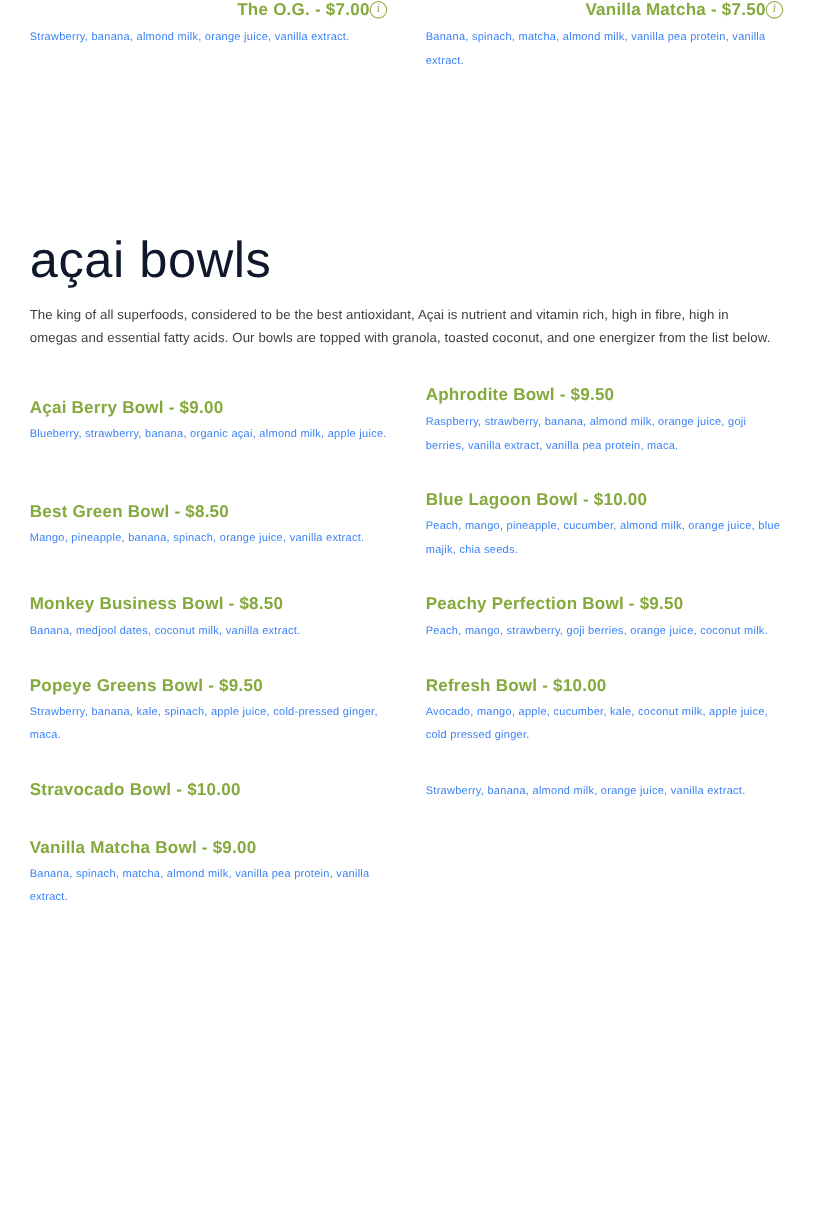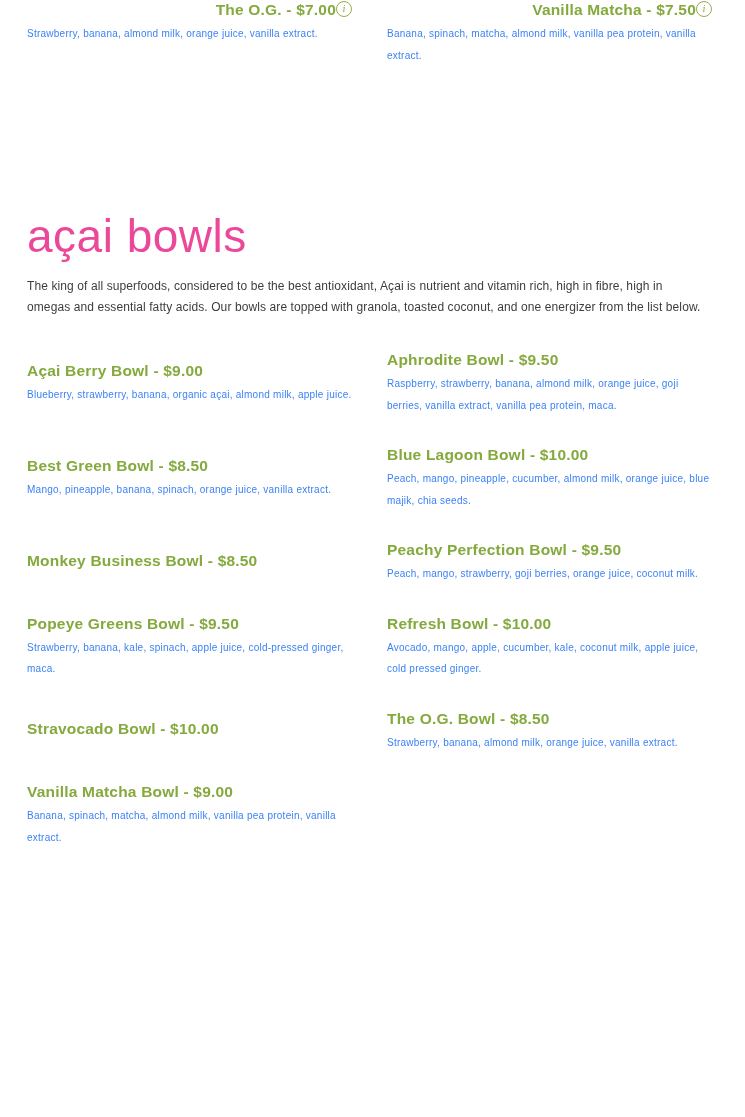--- a/index.html
+++ b/index.html
@@ -54,21 +54,21 @@
     font-size: 10px;
     color: #3b82f6;
     letter-spacing: 0.25px;
     line-height: 21.5px;
   }
   
   .section-heading {
     margin-top: 140px;
     font-size: 46px;
     font-weight: 300;
-    color: #ec4899;
+    color: #0f172a;
     letter-spacing: 0.5px;
     line-height: 60px;
   }
   .section-intro {
     margin-top: 10px;
     width: 682px;
     font-size: 12px;
     color: #3d3d3d;
     letter-spacing: 0.1px;
     line-height: 21px;
@@ -128,20 +128,21 @@
       <div class="item-desc">Mango, pineapple, banana, spinach, orange juice, vanilla extract.</div>
     </div>
 
     <div class="menu-item">
       <div class="item-title">Blue Lagoon Bowl - $10.00</div>
       <div class="item-desc">Peach, mango, pineapple, cucumber, almond milk, orange juice, blue majik, chia seeds.</div>
     </div>
 
     <div class="menu-item">
       <div class="item-title">Monkey Business Bowl - $8.50</div>
+      <div class="item-desc">Banana, medjool dates, coconut milk, vanilla extract.</div>
     </div>
 
     <div class="menu-item">
       <div class="item-title">Peachy Perfection Bowl - $9.50</div>
       <div class="item-desc">Peach, mango, strawberry, goji berries, orange juice, coconut milk.</div>
     </div>
 
     <div class="menu-item">
       <div class="item-title">Popeye Greens Bowl - $9.50</div>
       <div class="item-desc">Strawberry, banana, kale, spinach, apple juice, cold-pressed ginger, maca.</div>
@@ -151,21 +152,20 @@
       <div class="item-title">Refresh Bowl - $10.00</div>
       <div class="item-desc">Avocado, mango, apple, cucumber, kale, coconut milk, apple juice, cold pressed ginger.</div>
     </div>
 
     <div class="menu-item">
       <div class="item-title">Stravocado Bowl - $10.00</div>
     </div>
 
 
     <div class="menu-item">
-      <div class="item-title">The O.G. Bowl - $8.50</div>
       <div class="item-desc">Strawberry, banana, almond milk, orange juice, vanilla extract.</div>
     </div>
 
     <div class="menu-item">
       <div class="item-title">Vanilla Matcha Bowl - $9.00</div>
       <div class="item-desc">Banana, spinach, matcha, almond milk, vanilla pea protein, vanilla extract.</div>
     </div>
 
   </div>
 

